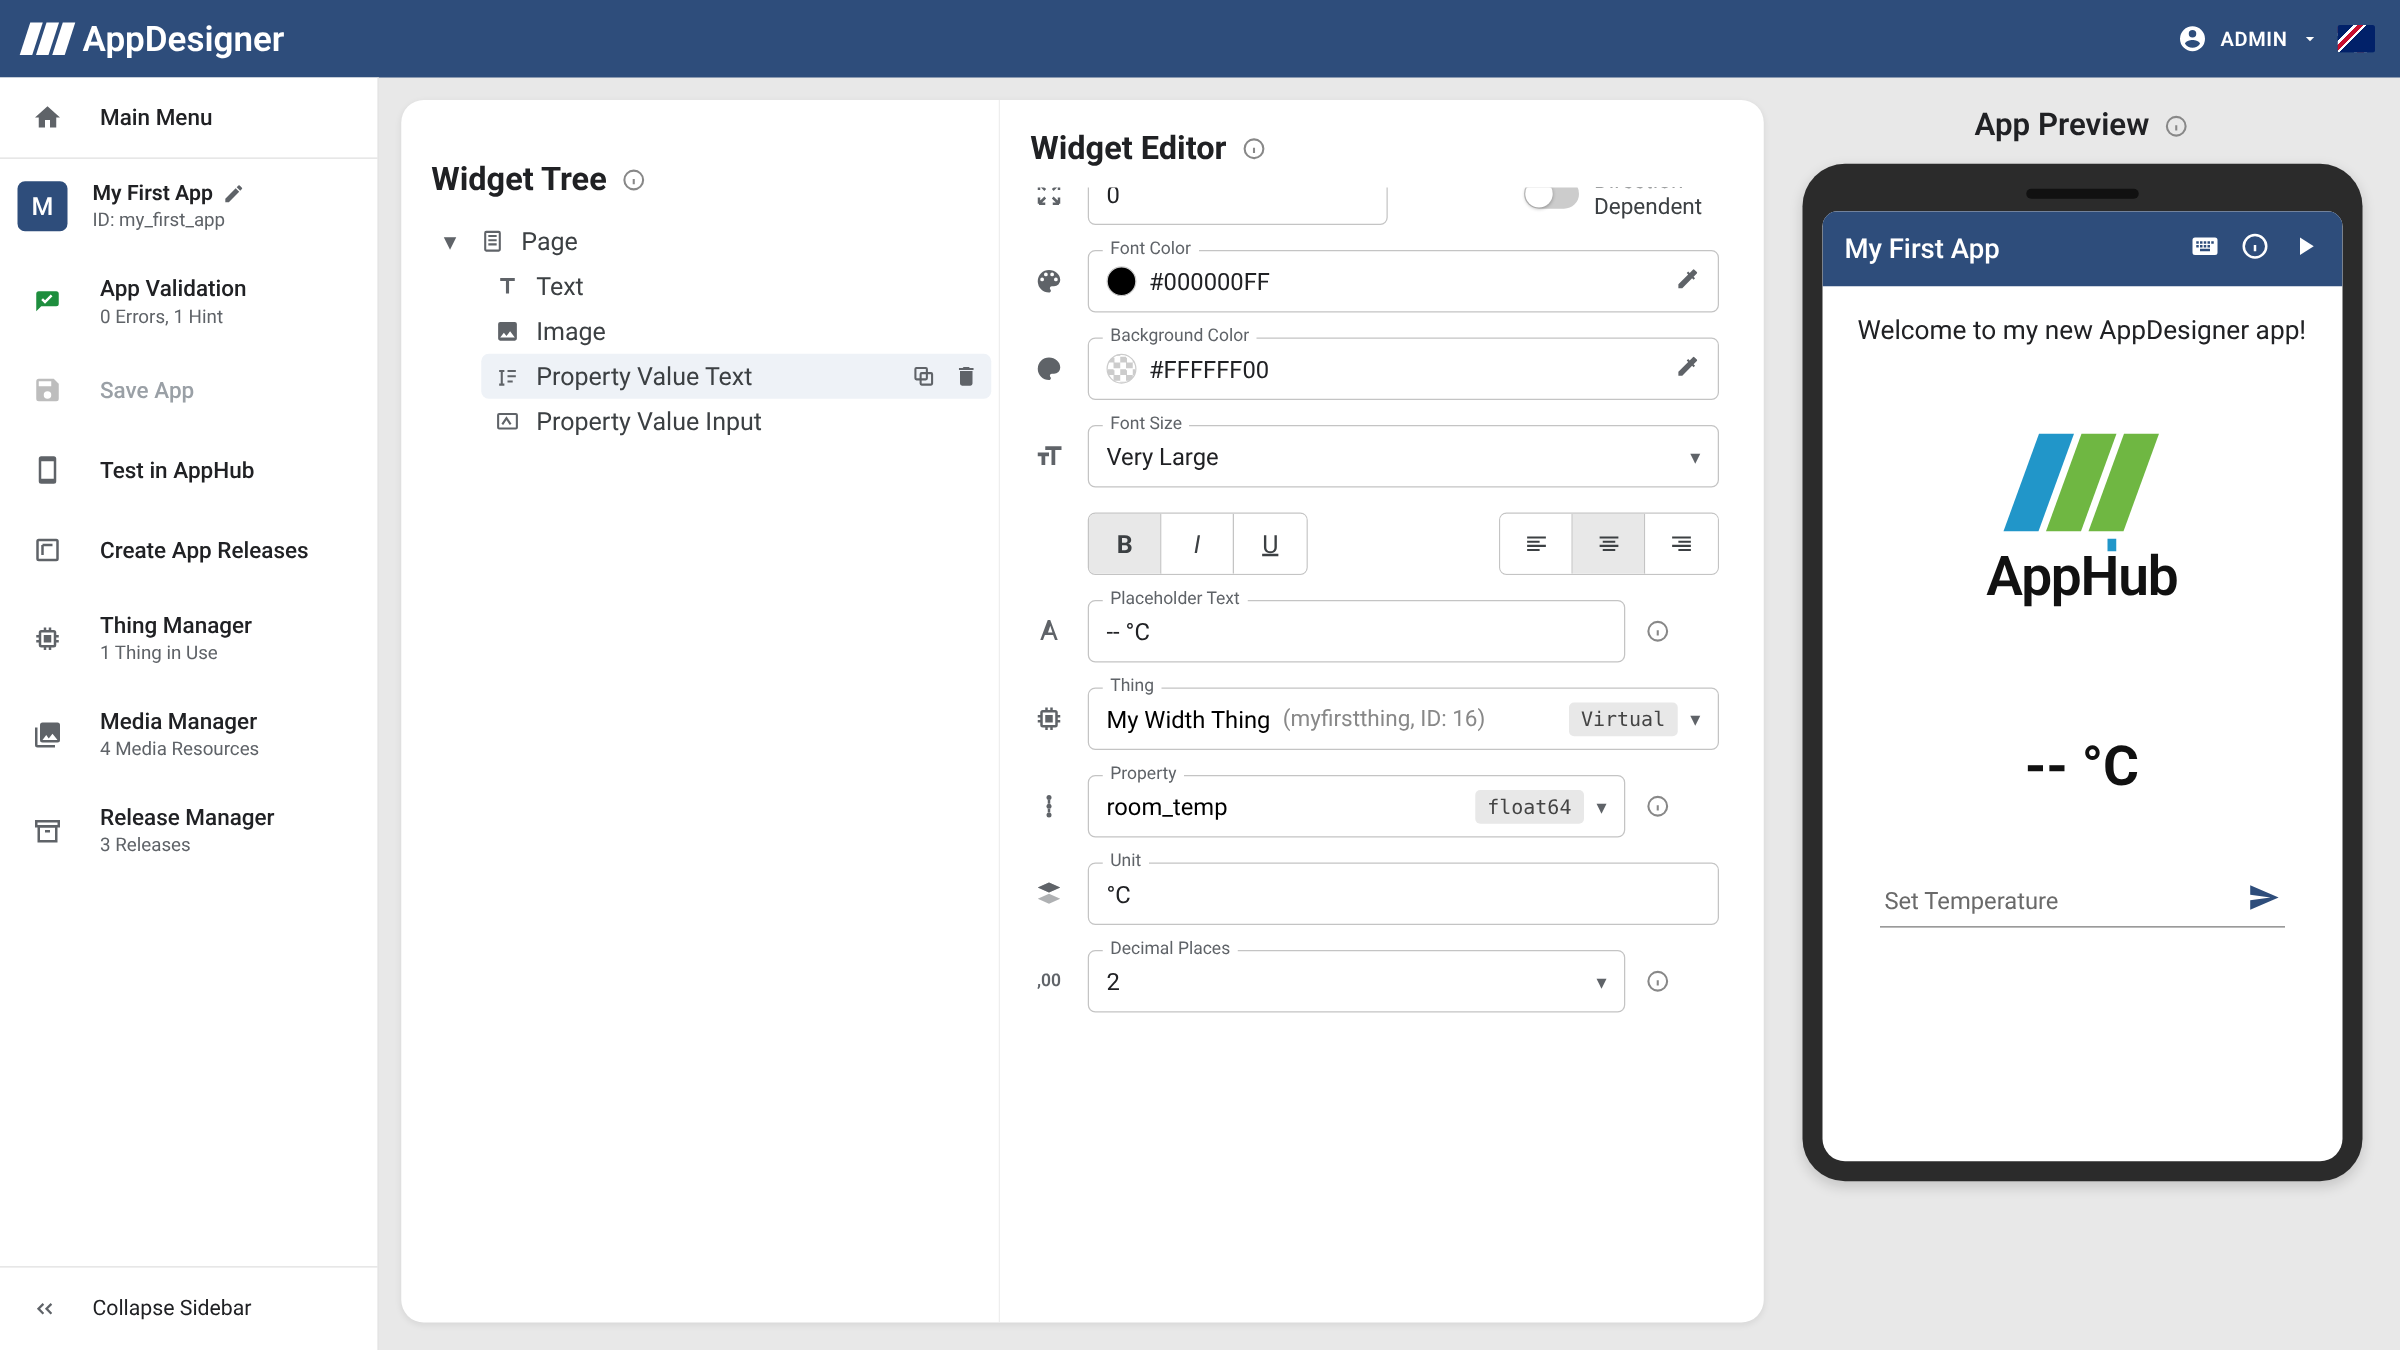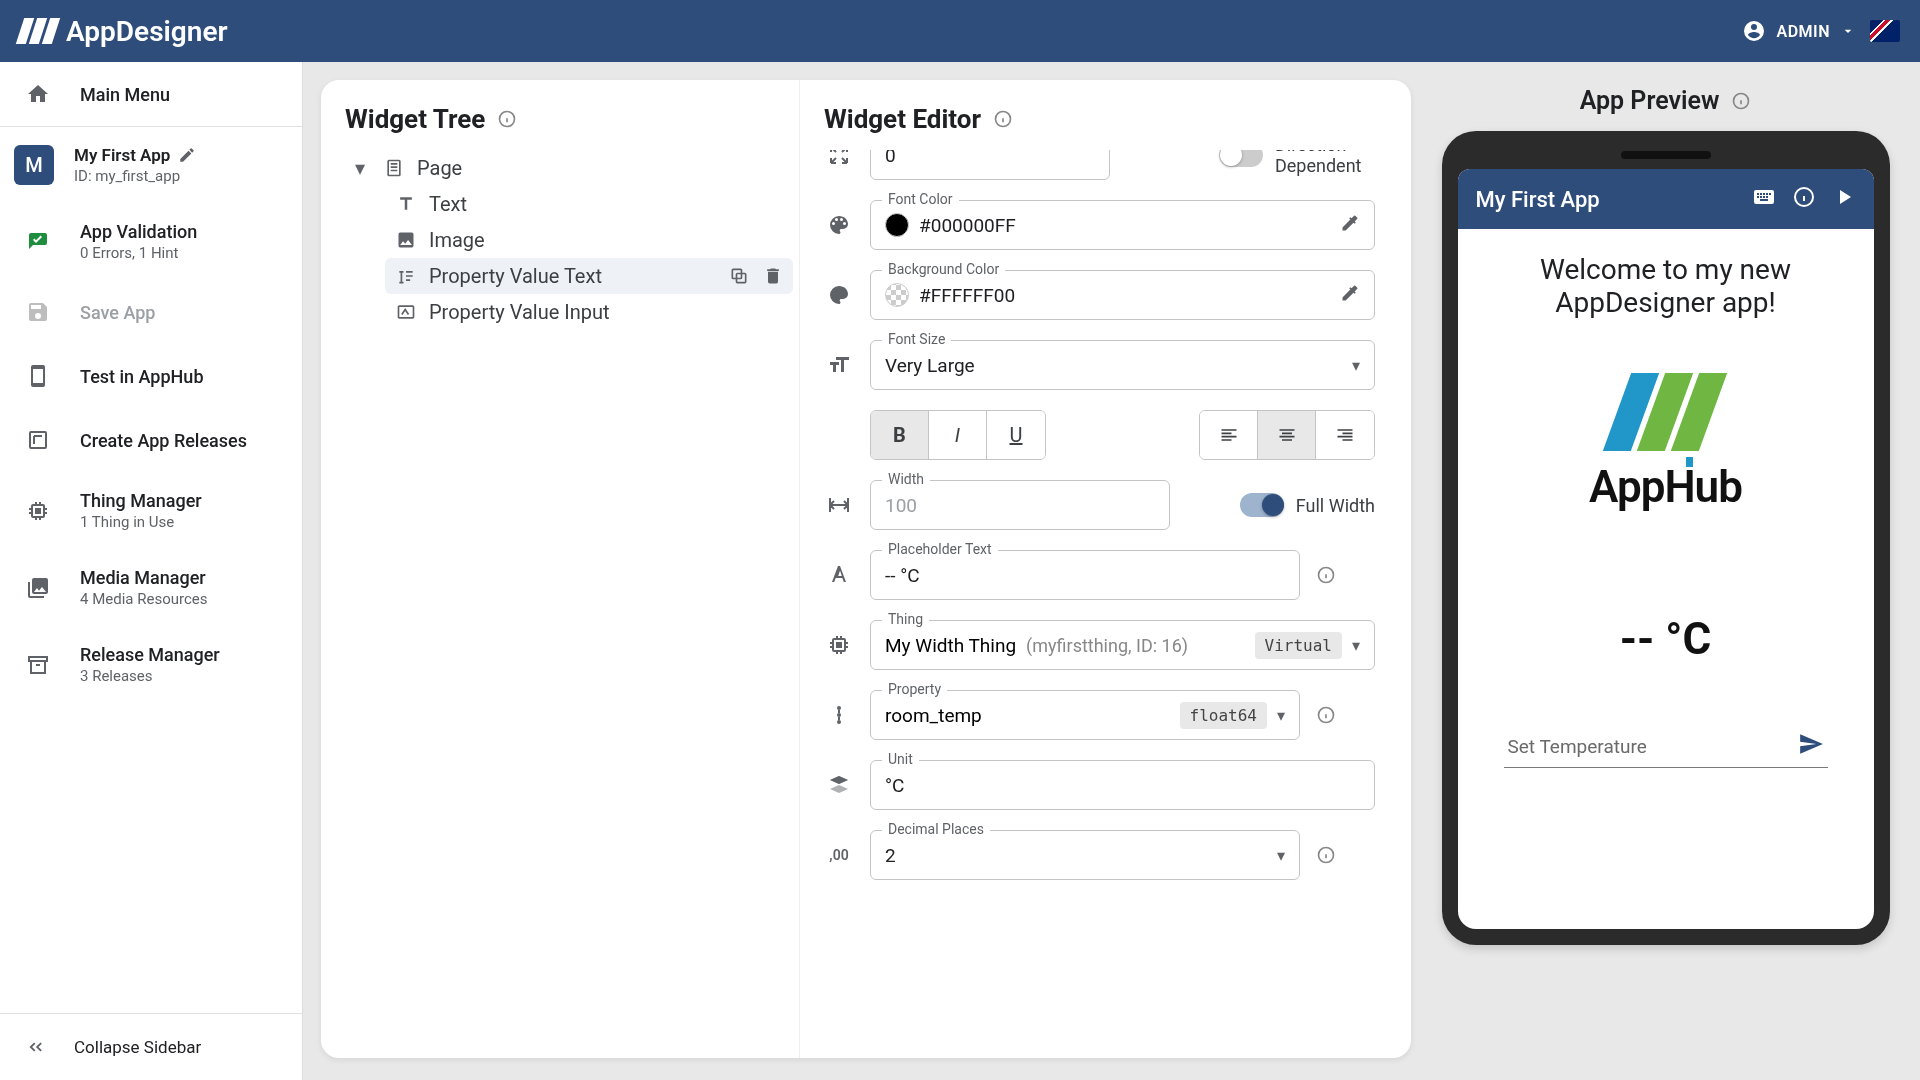--- a/index.html
+++ b/index.html
@@ -36,21 +36,21 @@
 .sb-footer { margin-top: auto; border-top: 1px solid #e0e0e0; padding: 22px 24px; display: flex; align-items: center; gap: 28px; cursor: pointer; }
 .sb-footer .label { font-size: 17px; color: #202124; }
 
 
 .workspace { flex: 1; display: flex; gap: 0; padding: 0 0 0 0; }
 
 
 .big-card { background: #fff; border-radius: 18px; margin: 18px 0 22px 18px; box-shadow: 0 2px 6px rgba(0,0,0,.08); display: flex; overflow: hidden; }
 
 
-.tree-panel { width: 478px; padding: 24px 6px 24px 24px; }
+.tree-panel { width: 478px; padding: 24px 6px 24px 24px; margin-top: 25px; }
 .panel-title-row { display: flex; align-items: center; gap: 12px; margin-bottom: 16px; }
 .panel-title { font-size: 26px; font-weight: 700; color: #202124; }
 .info-icon { width: 20px; height: 20px; color: #5f6368; }
 .info-icon svg { width: 20px; height: 20px; }
 
 .tree-node { display: flex; align-items: center; gap: 12px; padding: 6px 10px; border-radius: 6px; font-size: 20px; color: #3c4043; cursor: pointer; position: relative; }
 .tree-node.selected { background: #eef2f7; }
 .tree-node .caret { color: #5f6368; width: 16px; display: flex; }
 .tree-node .node-icon { width: 22px; height: 22px; color: #5f6368; display: flex; align-items: center; justify-content: center; }
 .tree-node .node-icon svg { width: 20px; height: 20px; }
@@ -98,21 +98,21 @@
 .preview-title { font-size: 25px; font-weight: 600; color: #202124; }
 
 .phone-frame { width: 448px; margin: 0 auto; background: #2b2b2b; border-radius: 34px; padding: 16px; box-shadow: 0 4px 10px rgba(0,0,0,.15); }
 .phone-notch { width: 90px; height: 8px; background: #111; border-radius: 4px; margin: 4px auto 10px; }
 .phone-screen { background: #fff; border-radius: 12px 12px 18px 18px; overflow: hidden; min-height: 760px; display: flex; flex-direction: column; }
 .phone-topbar { background: #2e4d7b; color: #fff; padding: 16px 18px; display: flex; align-items: center; }
 .phone-title { font-size: 22px; font-weight: 500; flex: 1; }
 .phone-topbar .picon { margin-left: 16px; cursor: pointer; }
 .phone-topbar svg { width: 24px; height: 24px; }
 .phone-body { padding: 24px 16px; text-align: center; flex: 1; display: flex; flex-direction: column; }
-.phone-body .welcome { font-size: 28px; color: #202124; margin-bottom: 54px; }
+.phone-body .welcome { font-size: 21px; color: #202124; margin-bottom: 70px; }
 .apphub-logo { margin: 0 auto 40px; }
 .apphub-logo .stripes { display: flex; gap: 6px; justify-content: center; transform: skewX(-20deg); margin-bottom: 10px; }
 .apphub-logo .stripes span { width: 28px; height: 78px; display: block; }
 .apphub-logo .stripes span:nth-child(1){ background:#2196c9; }
 .apphub-logo .stripes span:nth-child(2){ background:#6fb742; }
 .apphub-logo .stripes span:nth-child(3){ background:#6fb742; }
 .apphub-text { font-size: 44px; font-weight: 600; color: #111; letter-spacing: -1px; }
 .apphub-text .h-glyph { display: inline-block; position: relative; }
 .apphub-text .h-dot { position: absolute; top: -4px; right: 2px; width: 7px; height: 10px; background: #2196c9; }
 .bigtemp { font-size: 44px; font-weight: 700; color: #111; margin-top: 60px; }
@@ -438,39 +438,20 @@
                   </svg>
                 </button>
               <button>
                   <svg viewBox="0 0 24 24" fill="currentColor">
                     <path d="M3 5h18v2H3zm6 4h12v2H9zm-6 4h18v2H3zm6 4h12v2H9z"></path>
                   </svg>
                 </button>
             </div>
           </div>
 
-          <div class="field-row">
-            <span class="row-icon">
-                <svg viewBox="0 0 24 24" fill="none" stroke="currentColor" stroke-width="2">
-                  <path d="M3 5v14M21 5v14M3 12h18M7 8l-4 4 4 4M17 8l4 4-4 4"></path>
-                </svg>
-              </span>
-            <div class="outlined-field disabled" style="flex:0 0 300px">
-              <span class="legend">Width</span>
-              <div class="box">
-                  <input disabled="" value="100" style="">
-                </div>
-            </div>
-            <div class="toggle-row" style="margin-left:auto">
-              <div class="switch on">
-                  <div class="knob"></div>
-                </div>
-              <span class="toggle-label">Full Width</span>
-            </div>
-          </div>
 
           <div class="field-row">
             <span class="row-icon">
                 <svg viewBox="0 0 24 24" fill="currentColor">
                   <path d="M11 3h2l6 16h-2.2l-1.5-4h-6.6l-1.5 4H5L11 3zm.2 10h3.6L13 7.5 11.2 13z"></path>
                 </svg>
               </span>
             <div class="outlined-field" style="flex:0 0 430px">
               <span class="legend">Placeholder Text</span>
               <div class="box">

